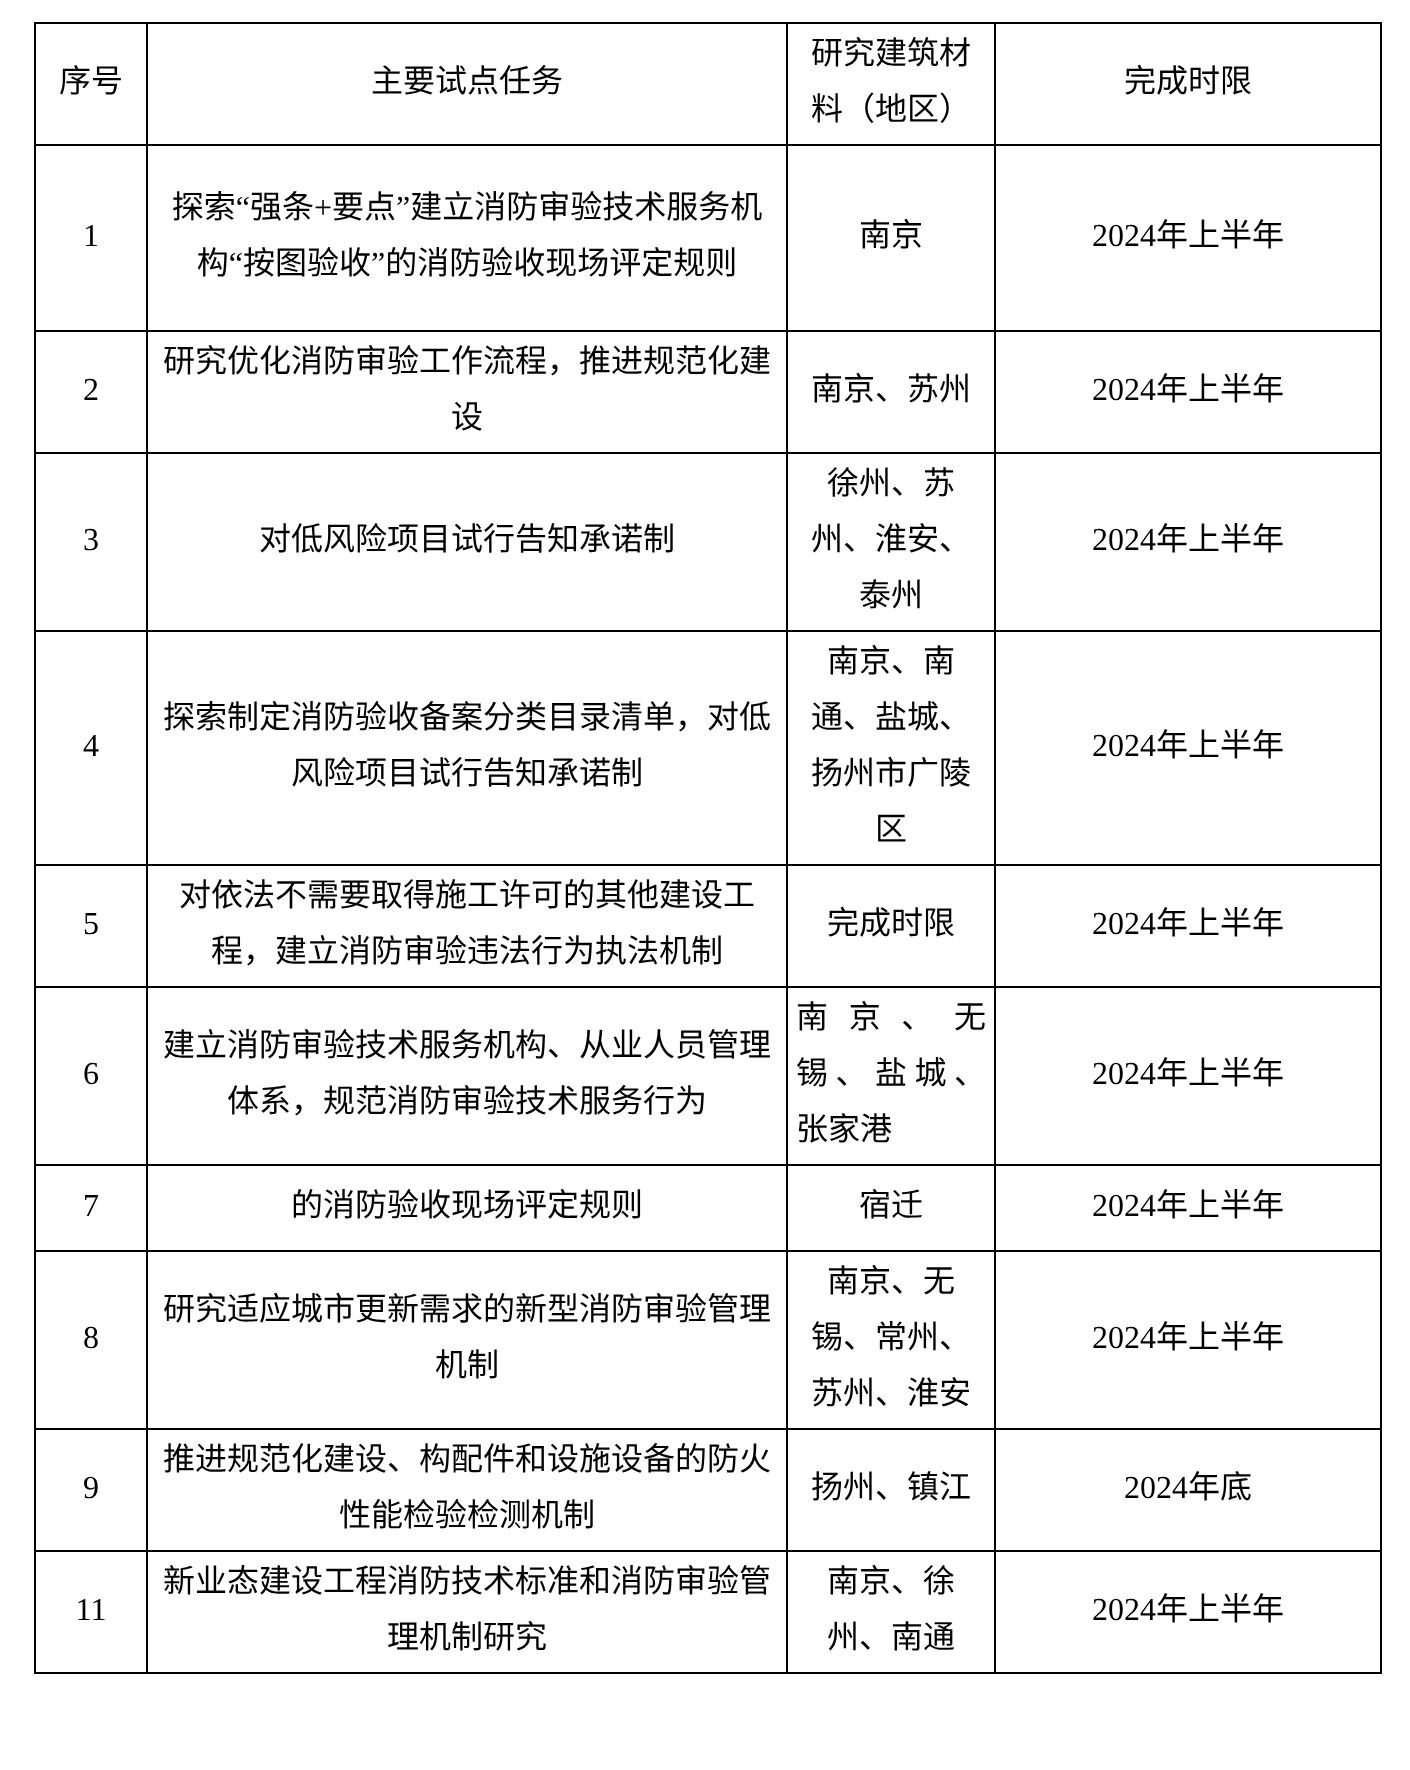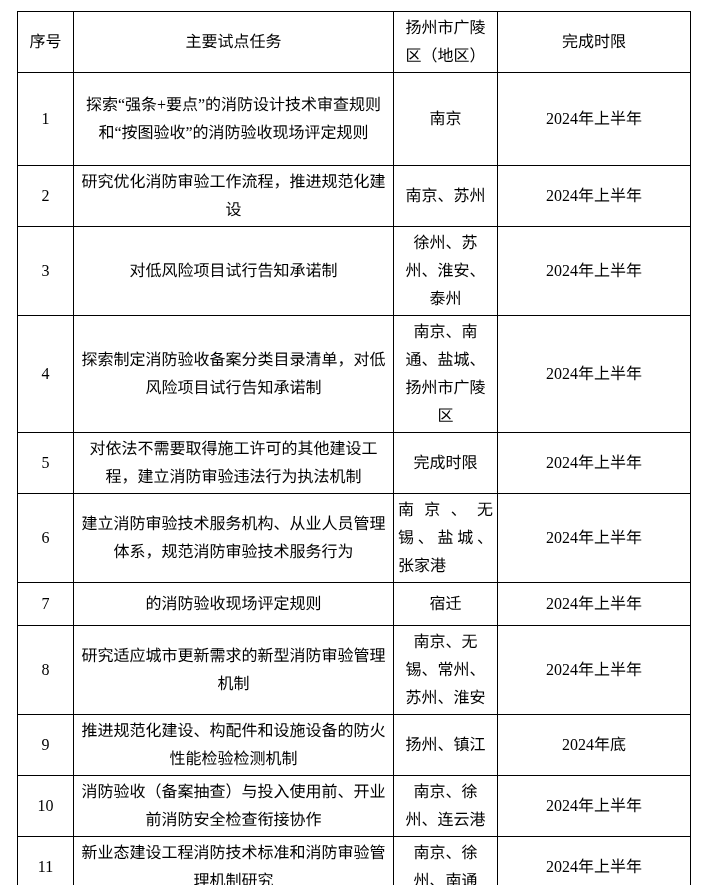--- a/index.html
+++ b/index.html
@@ -64,28 +64,28 @@
     <colgroup>
       <col class="c1">
         <col class="c2">
         <col class="c3">
         <col class="c4">
     </colgroup>
     <thead>
       <tr class="h59">
         <th>序号</th>
         <th>主要试点任务</th>
-        <th>扬州市广陵区（地区）</th>
+        <th>研究建筑材料（地区）</th>
         <th>完成时限</th>
       </tr>
     </thead>
     <tbody>
       <tr class="h93">
         <td>1</td>
-        <td class="task">探索“强条+要点”的消防设计技术审查规则和“按图验收”的消防验收现场评定规则</td>
+        <td class="task">探索“强条+要点”建立消防审验技术服务机构“按图验收”的消防验收现场评定规则</td>
         <td class="cities">南京</td>
         <td>2024年上半年</td>
       </tr>
       <tr class="h54">
         <td>2</td>
         <td class="task">研究优化消防审验工作流程，推进规范化建设</td>
         <td class="cities">南京、苏州</td>
         <td>2024年上半年</td>
       </tr>
       <tr class="h87">
@@ -123,26 +123,20 @@
         <td class="task">研究适应城市更新需求的新型消防审验管理机制</td>
         <td class="cities">南京、无锡、常州、苏州、淮安</td>
         <td>2024年上半年</td>
       </tr>
       <tr class="h58">
         <td>9</td>
         <td class="task">推进规范化建设、构配件和设施设备的防火性能检验检测机制</td>
         <td class="cities">扬州、镇江</td>
         <td>2024年底</td>
       </tr>
-      <tr class="h60">
-        <td>10</td>
-        <td class="task">消防验收（备案抽查）与投入使用前、开业前消防安全检查衔接协作</td>
-        <td class="cities">南京、徐州、连云港</td>
-        <td>2024年上半年</td>
-      </tr>
       <tr class="h57">
         <td>11</td>
         <td class="task">新业态建设工程消防技术标准和消防审验管理机制研究</td>
         <td class="cities">南京、徐州、南通</td>
         <td class="vtop">2024年上半年</td>
       </tr>
     </tbody>
   </table>
 </div>
 

